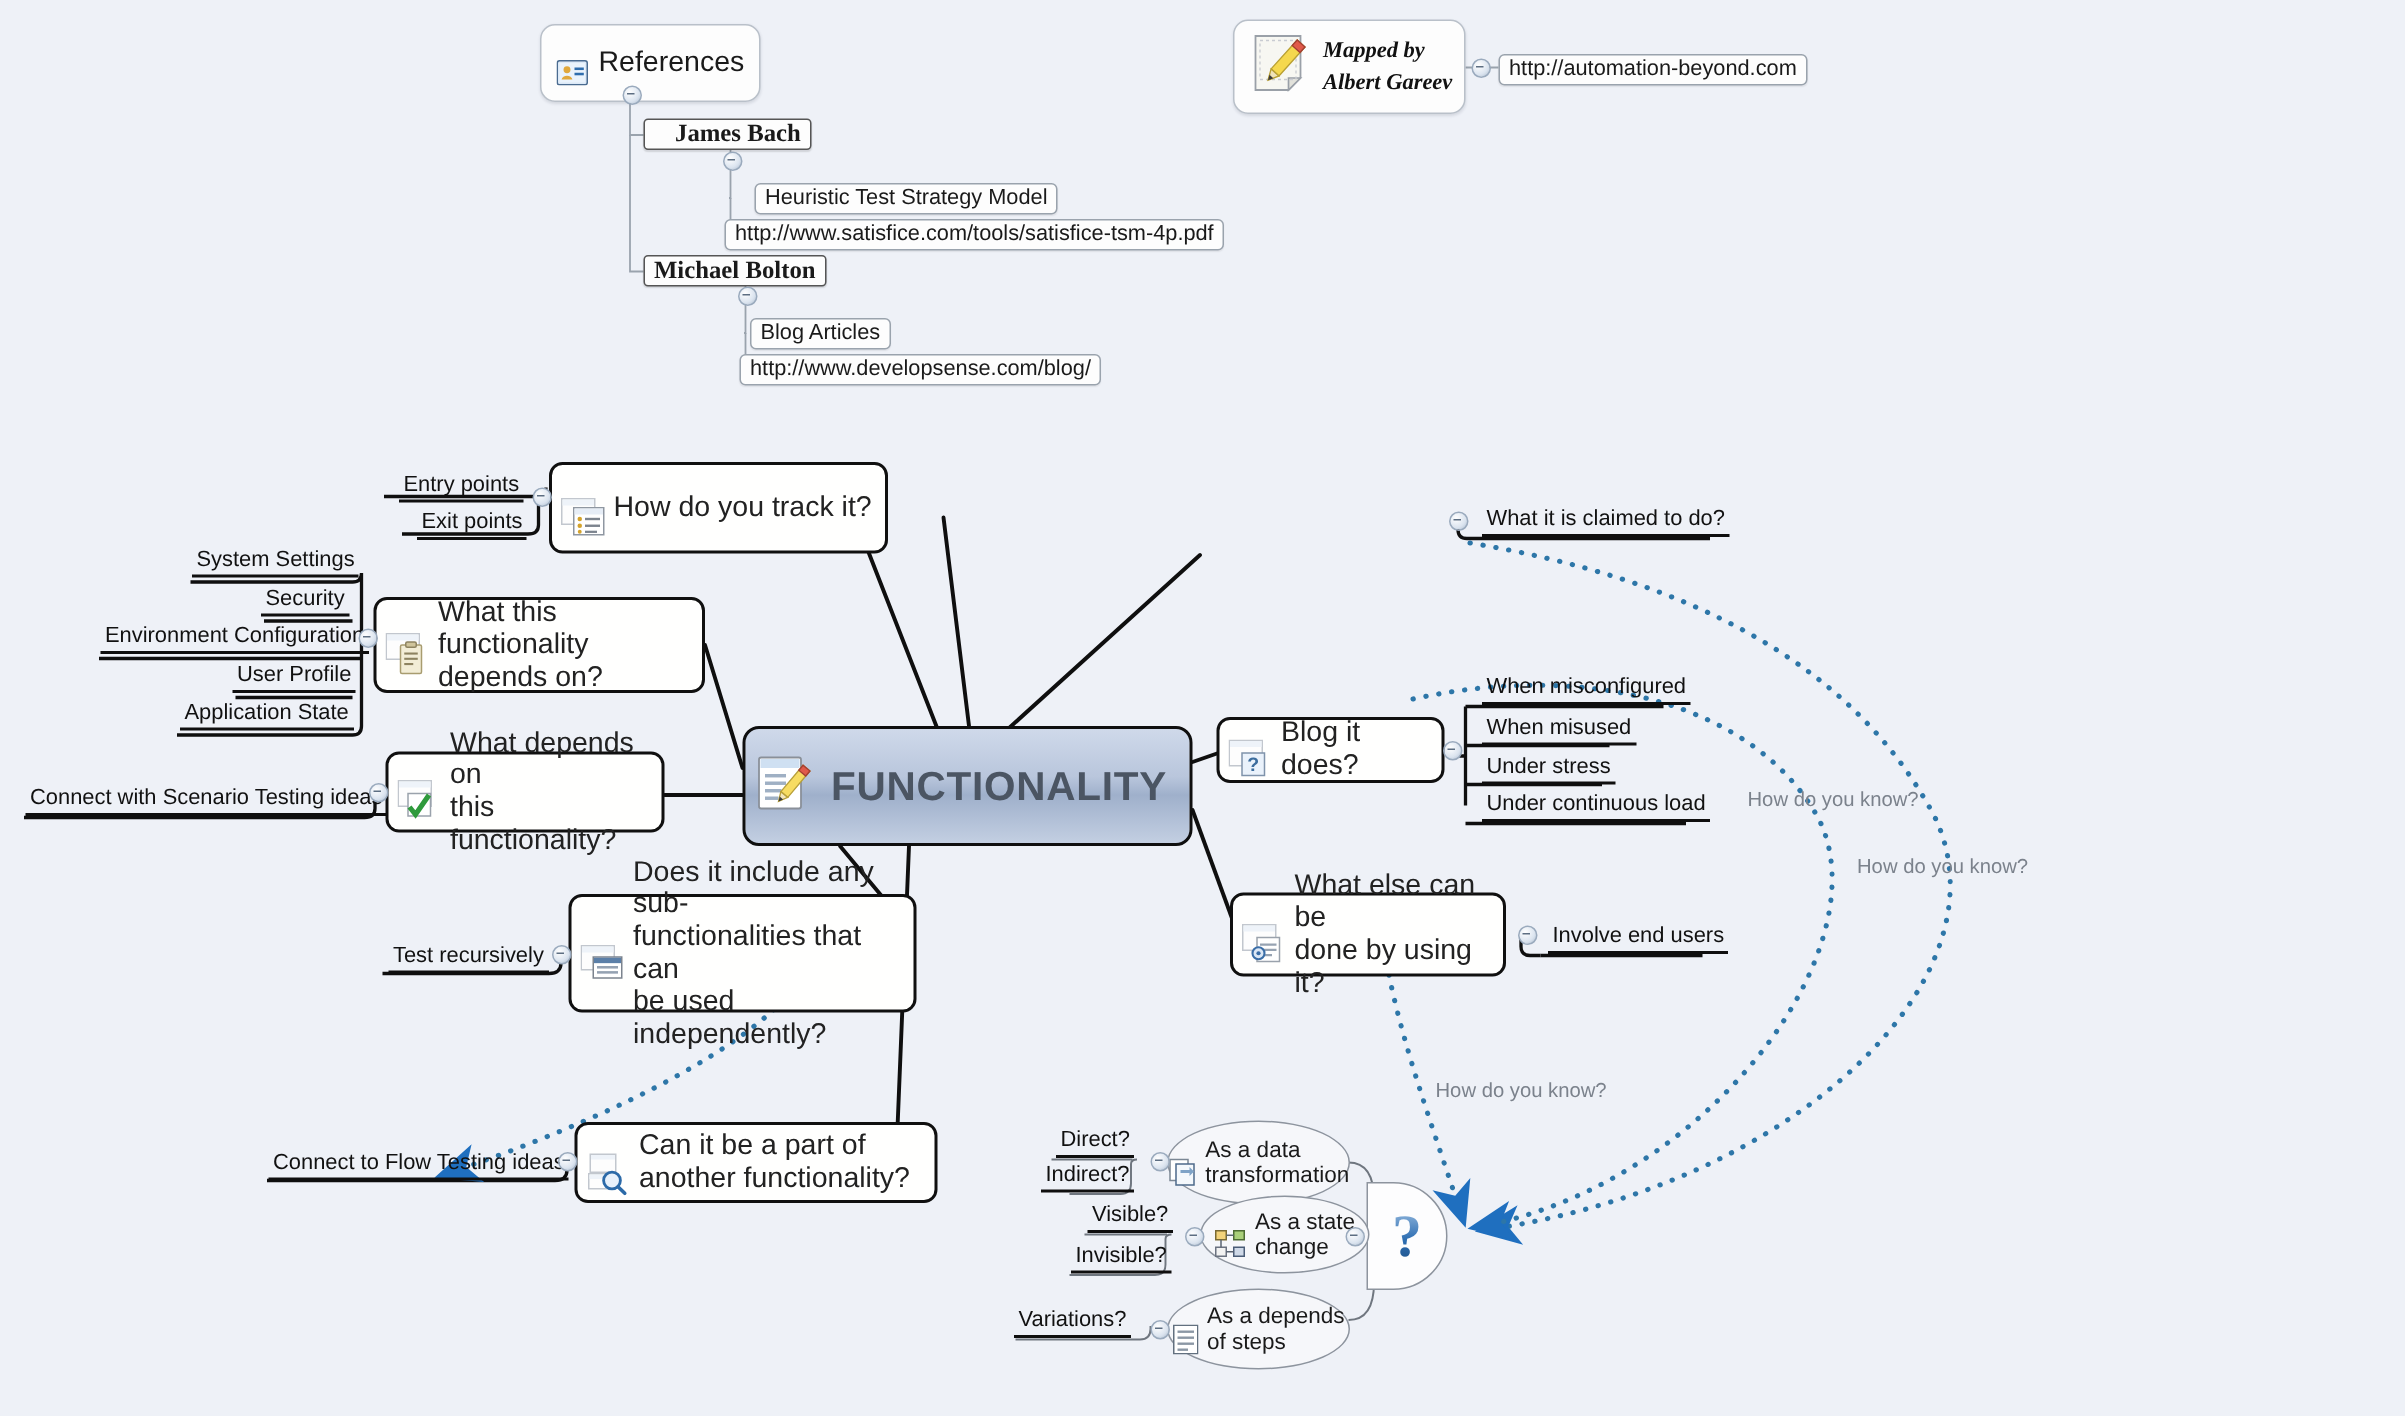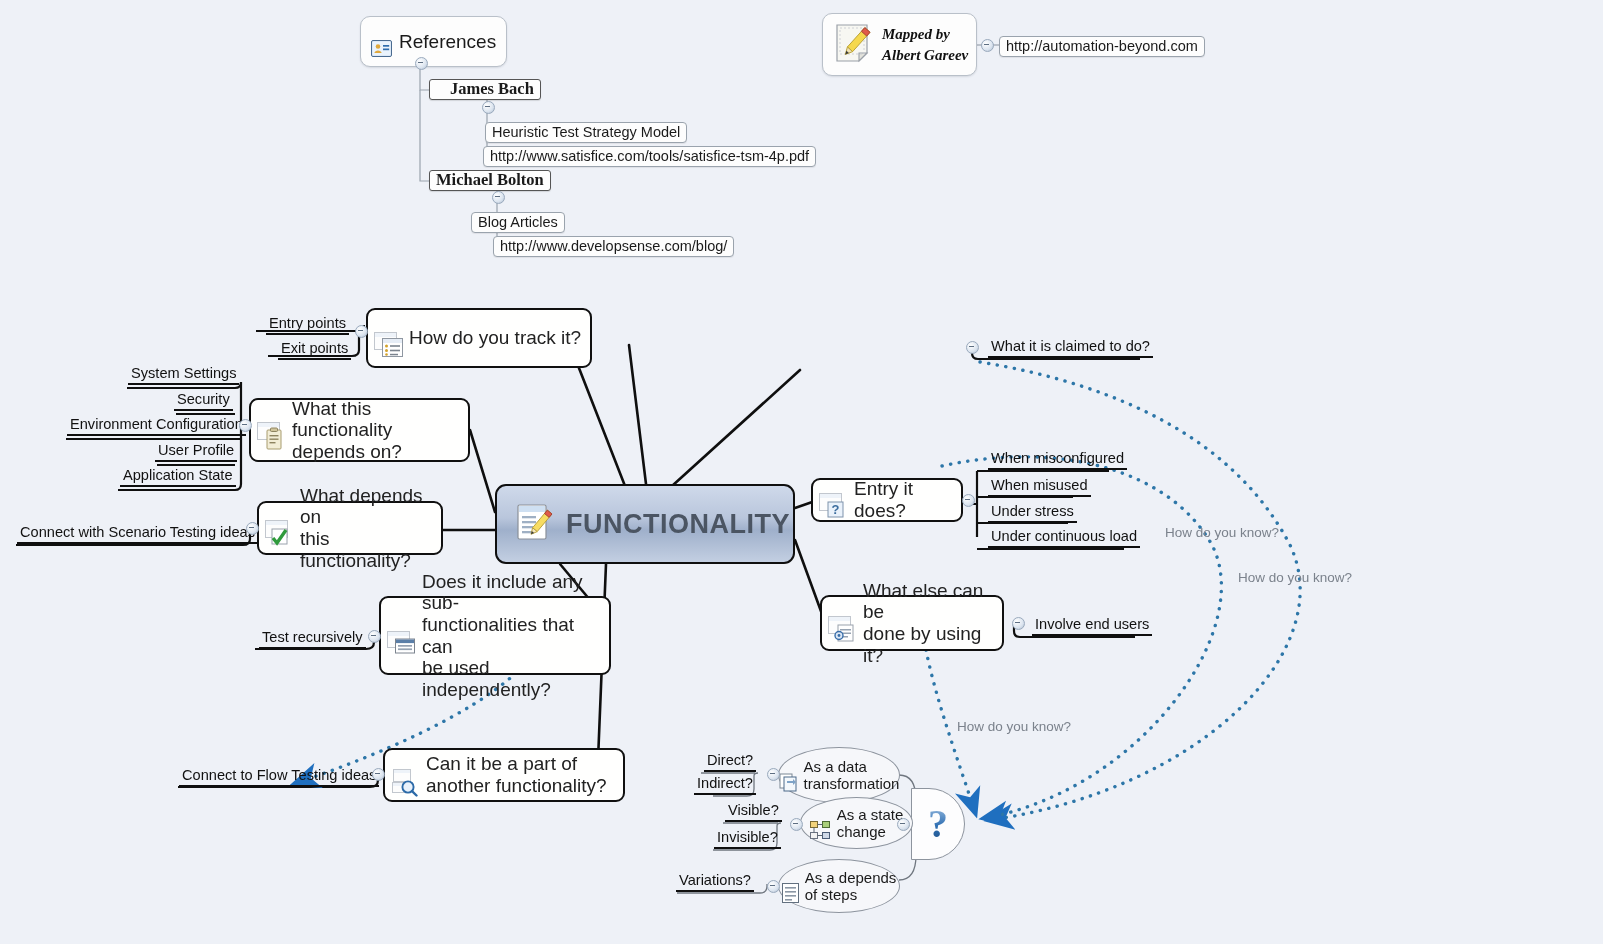--- a/index.html
+++ b/index.html
@@ -55,21 +55,21 @@
     box-shadow:0 1px 2px rgba(40,50,70,.13);
     padding:5px 10px;
   }
 
   
   #root-node{
     position:absolute;
     left:495px;top:484px;width:300px;height:80px;
     box-sizing:border-box;
     display:flex;align-items:center;gap:11px;
-    padding-left:18px;
+    padding-left:6px;
     border:2px solid #0f0f0f;
     border-radius:11px;
     background:linear-gradient(to bottom,#cfd9ea 0%,#b9c6dc 42%,#9fb0cb 58%,#c3cfe2 100%);
     z-index:6;
   }
   #root-node .rtxt{
     font-size:27px;font-weight:bold;letter-spacing:.5px;color:#4b5563;
   }
 
   
@@ -251,33 +251,33 @@
     </span>
     <span class="lbl" style="font-size:19px;margin-left:7px;">References</span>
   </div>
   <div class="toggle" style="left:415px;top:57px;"></div>
 
   <div class="node bold-thin" style="left:429px;top:79px;padding-left:20px;">
     <span class="lbl">James Bach</span>
   </div>
   <div class="toggle" style="left:482px;top:101px;"></div>
 
-  <div class="node thin" style="left:485px;top:122px;">
+  <div class="node thin" style="left:503px;top:122px;">
     <span class="lbl">Heuristic Test Strategy Model</span>
   </div>
   <div class="node thin" style="left:483px;top:146px;">
     <span class="lbl">http://www.satisfice.com/tools/satisfice-tsm-4p.pdf</span>
   </div>
 
   <div class="node bold-thin" style="left:429px;top:170px;">
     <span class="lbl">Michael Bolton</span>
   </div>
   <div class="toggle" style="left:492px;top:191px;"></div>
 
-  <div class="node thin" style="left:471px;top:212px;">
+  <div class="node thin" style="left:500px;top:212px;">
     <span class="lbl">Blog Articles</span>
   </div>
   <div class="node thin" style="left:493px;top:236px;">
     <span class="lbl">http://www.developsense.com/blog/</span>
   </div>
 
   <div id="mappedby">
     <span class="ico">
       <svg width="44" height="44" viewBox="0 0 44 44">
         <path d="M6,4 H36 V32 L28,40 H6 Z" fill="#f7f7f2" stroke="#9aa0a8" stroke-width="1.2"></path>
@@ -427,21 +427,21 @@
 
   <div class="node" style="left:811px;top:478px;width:152px;height:44px;">
     <span class="ico">
       <svg width="30" height="28" viewBox="0 0 30 28">
         <rect x="0.5" y="0.5" width="22" height="17" fill="#fdfdfd" stroke="#c2c7ce"></rect>
         <rect x="1" y="1" width="21" height="4" fill="#eef3f9"></rect>
         <rect x="9" y="9" width="15" height="15" fill="#eaf2fb" stroke="#7f93ab"></rect>
         <text x="16.5" y="21" font-size="13" font-weight="bold" fill="#3c6d9e" text-anchor="middle" font-family="Liberation Sans, sans-serif">?</text>
       </svg>
     </span>
-    <span class="lbl branchtxt" style="margin-left:5px;">Entry it does?</span>
+    <span class="lbl branchtxt" style="margin-left:5px;">Blog it does?</span>
   </div>
   <div class="toggle" style="left:962px;top:494px;"></div>
   <div class="uline" style="left: 988px; top: 450px; border-bottom: 2.2px solid rgb(15, 15, 15);">When misconfigured</div>
   <div class="uline" style="left: 988px; top: 477px; border-bottom: 2.2px solid rgb(15, 15, 15);">When misused</div>
   <div class="uline" style="left: 988px; top: 503px; border-bottom: 2.2px solid rgb(15, 15, 15);">Under stress</div>
   <div class="uline" style="left: 988px; top: 528px; border-bottom: 2.2px solid rgb(15, 15, 15);">Under continuous load</div>
 
   <div class="node" style="left:820px;top:595px;width:184px;height:56px;">
     <span class="ico">
       <svg width="30" height="28" viewBox="0 0 30 28">

